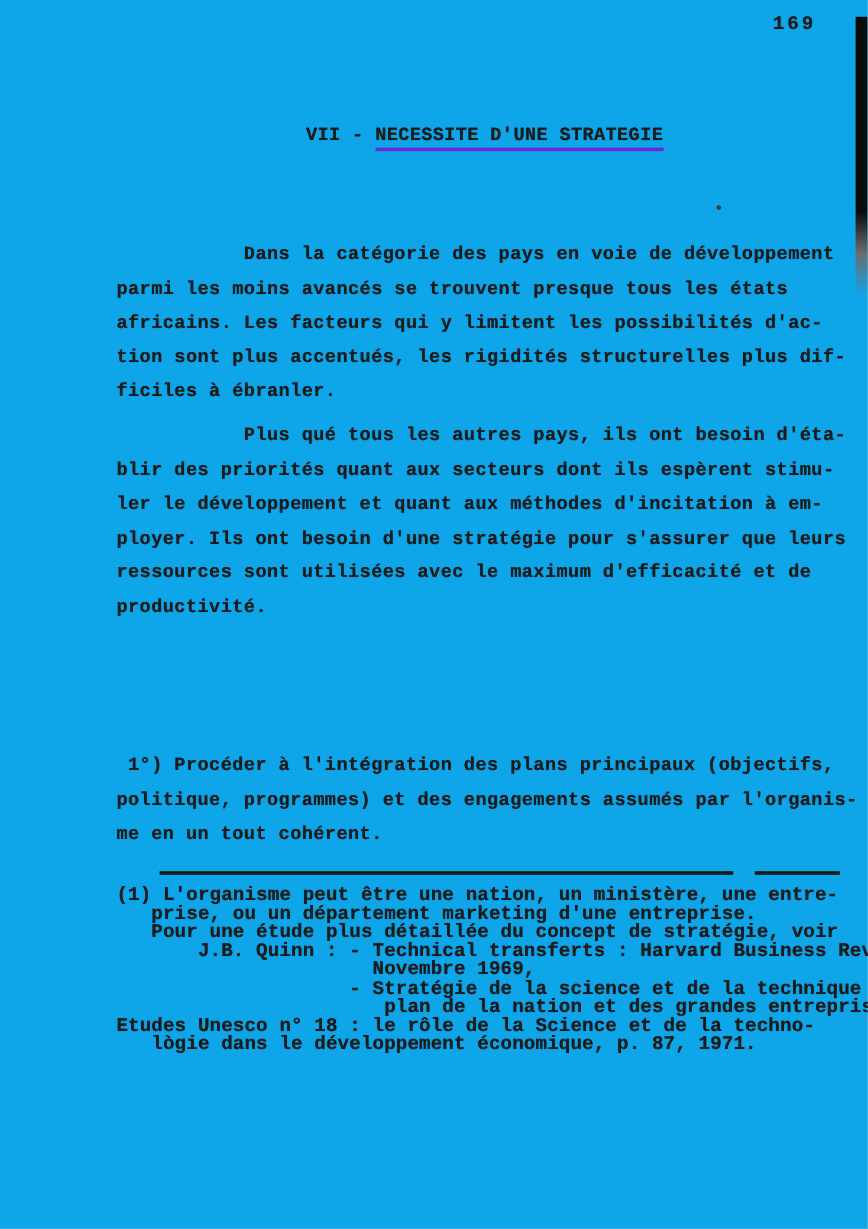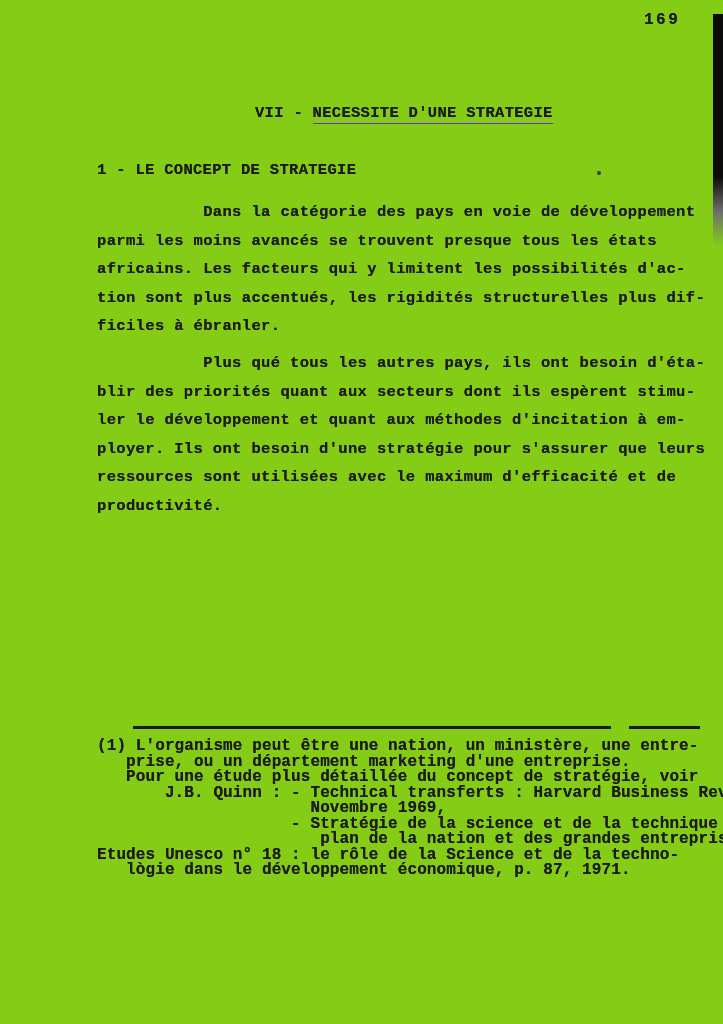--- a/index.html
+++ b/index.html
@@ -3,39 +3,39 @@
 <meta charset="utf-8">
 <style>
   html,body{margin:0;padding:0;}
   body{
     width:723px;height:1024px;
     background:#e9e9e9;
     font-family:"Liberation Mono",monospace;
   }
   .page{
     position:relative;width:723px;height:1024px;overflow:hidden;
-    background:#84cc16;
+    background:#0ea5e9;
     color:#1c1c1c;font-weight:700;
   }
   .txt{ text-shadow:0 0 0.6px rgba(25,25,25,.8); }
   pre{
     margin:0;
     font-family:inherit;font-weight:inherit;
     font-size:inherit;line-height:inherit;letter-spacing:inherit;
   }
   .page-number{
     position:absolute;top:11px;left:644px;
     font-size:16px;letter-spacing:2.5px;
   }
   .title{
     position:absolute;top:104px;left:255px;
     font-size:15.5px;letter-spacing:0.3px;white-space:pre;
   }
   .title .underlined{
-    border-bottom:1px solid #6d28d9;padding-bottom:1px;
+    border-bottom:3px solid #6d28d9;padding-bottom:1px;
   }
   .heading{
     position:absolute;top:161px;left:97px;
     font-size:15.5px;letter-spacing:0.3px;white-space:pre;
   }
   .speck{
     position:absolute;top:171px;left:597px;width:4px;height:4px;
     background:#3a3a3a;border-radius:50%;
   }
   .body-text{
@@ -67,38 +67,40 @@
 <body>
 
 <div class="page">
 
   <div class="page-number txt">169</div>
 
   <div class="artifact-bar"></div>
 
   <div class="title txt"><span>VII - </span><span class="underlined">NECESSITE D'UNE STRATEGIE</span></div>
 
-  <div class="heading txt">1 - LE CONCEPT DE STRATEGIE</div>
 
   <div class="speck"></div>
 
   <pre class="body-text txt" id="p2">           Plus qué tous les autres pays, ils ont besoin d'éta-
 blir des priorités quant aux secteurs dont ils espèrent stimu-
 ler le développement et quant aux méthodes d'incitation à em-
 ployer. Ils ont besoin d'une stratégie pour s'assurer que leurs
 ressources sont utilisées avec le maximum d'efficacité et de
 productivité.</pre>
 
   <pre class="body-text txt" id="p1">           Dans la catégorie des pays en voie de développement
 parmi les moins avancés se trouvent presque tous les états
 africains. Les facteurs qui y limitent les possibilités d'ac-
 tion sont plus accentués, les rigidités structurelles plus dif-
 ficiles à ébranler.</pre>
 
 
+  <pre class="body-text txt" id="item1"> 1°) Procéder à l'intégration des plans principaux (objectifs,
+politique, programmes) et des engagements assumés par l'organis-
+me en un tout cohérent.</pre>
 
   <div class="fn-rule seg1"></div>
   <div class="fn-rule seg2"></div>
 
   <pre class="footnote txt">(1) L'organisme peut être une nation, un ministère, une entre-
    prise, ou un département marketing d'une entreprise.
    Pour une étude plus détaillée du concept de stratégie, voir
        J.B. Quinn : - Technical transferts : Harvard Business Review,
                       Novembre 1969,
                     - Stratégie de la science et de la technique au

